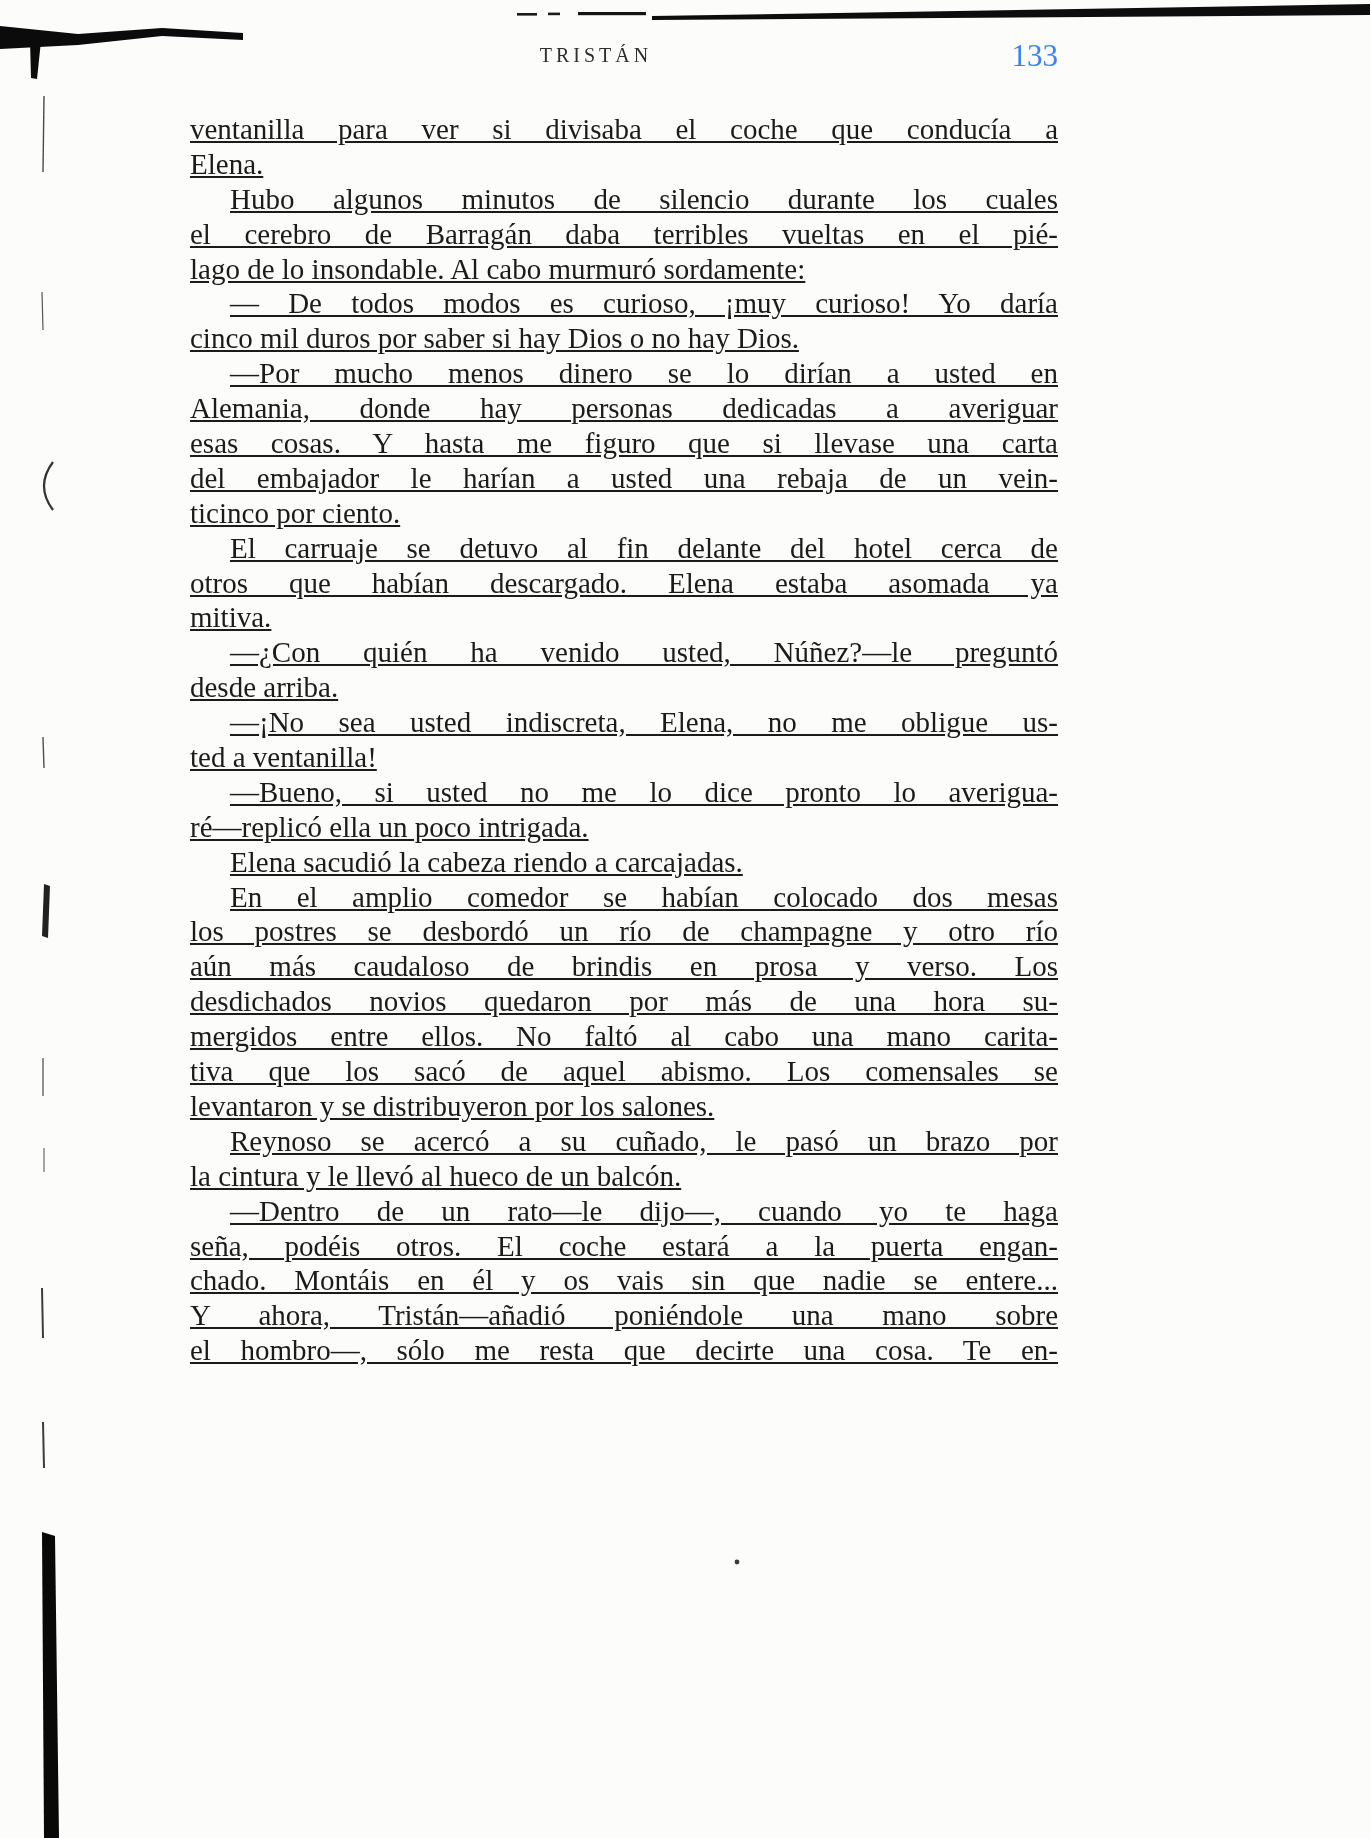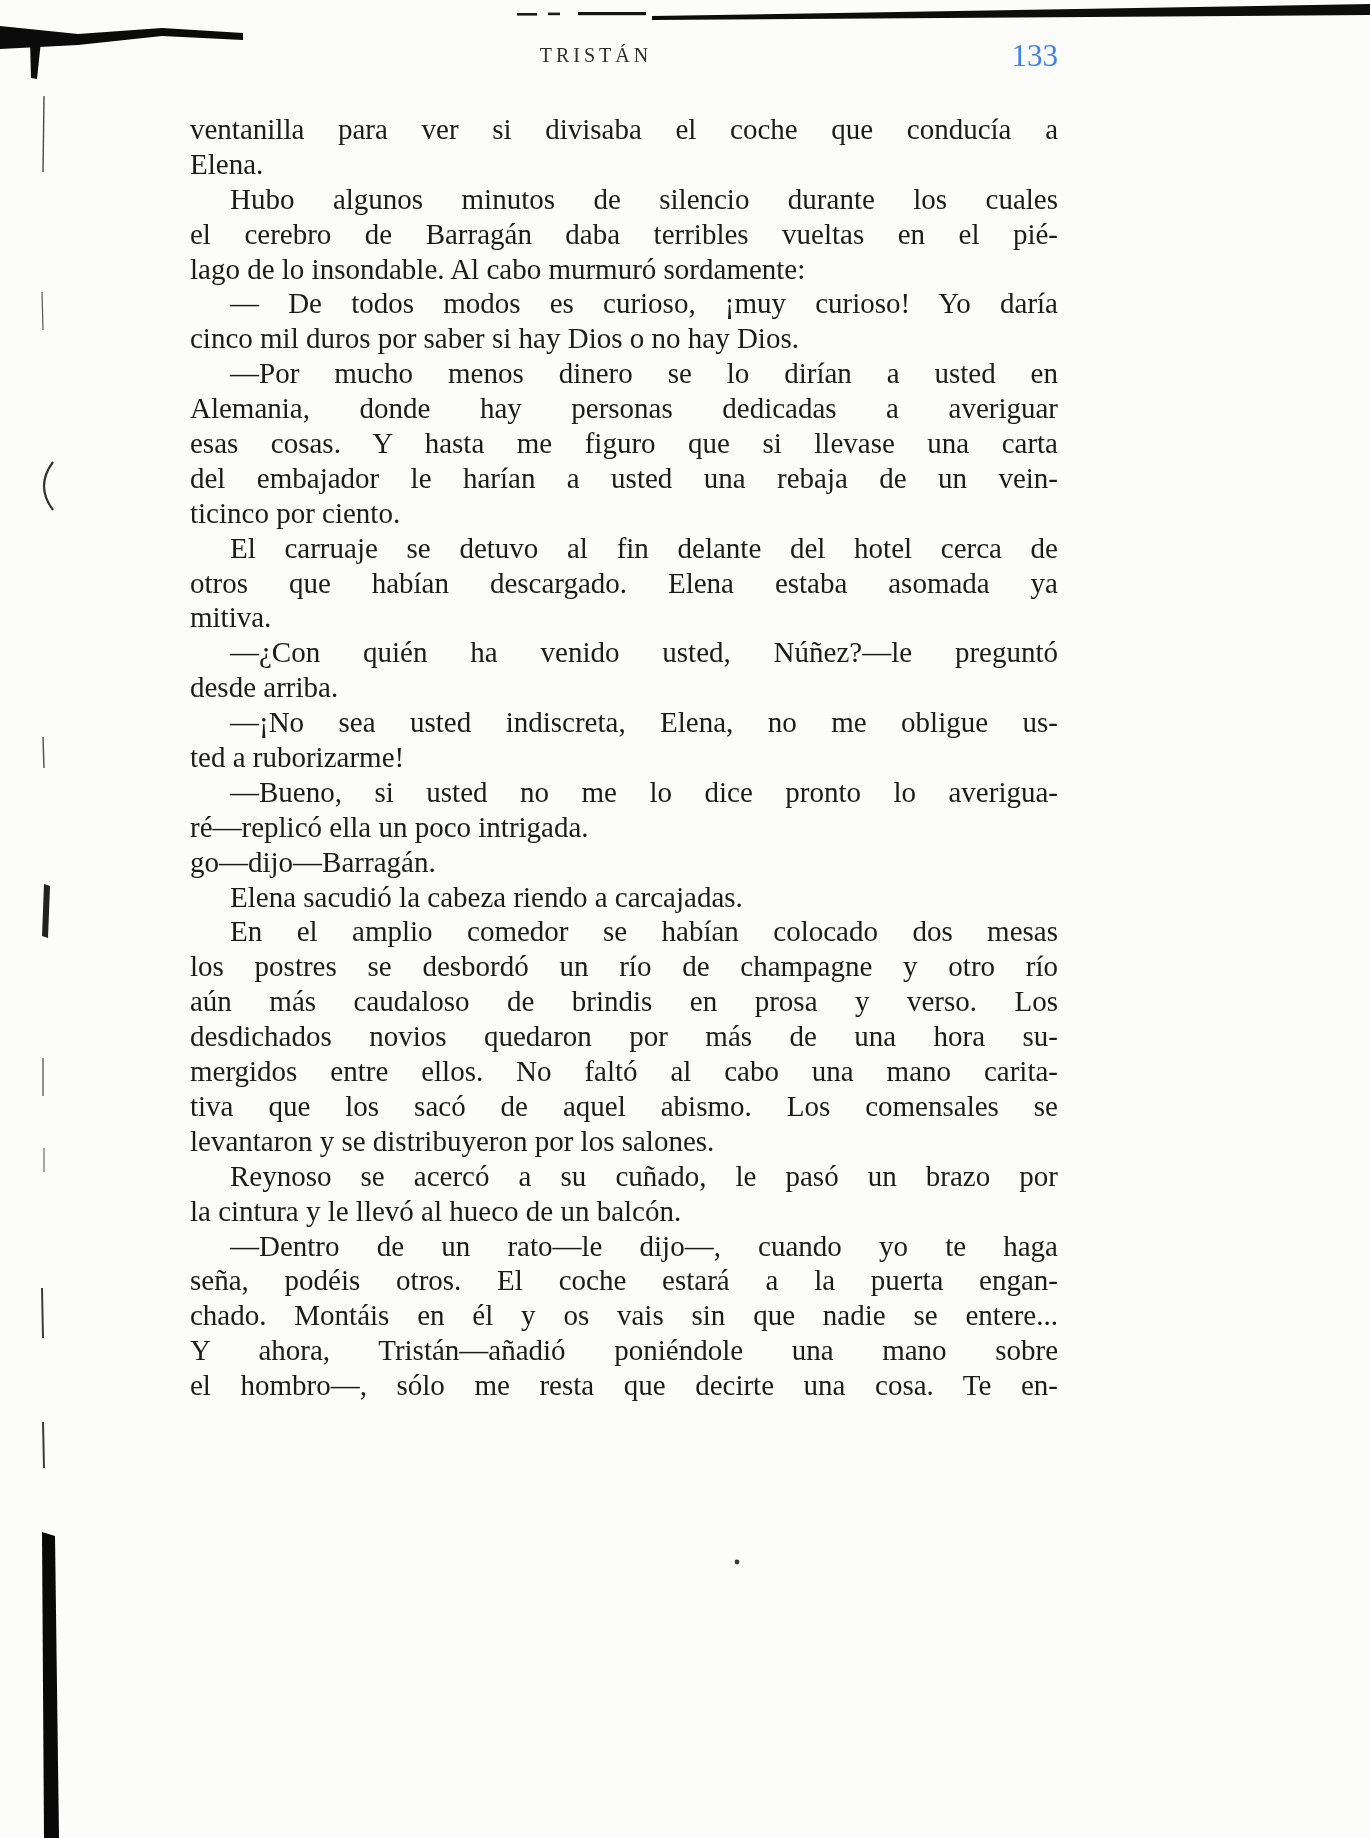--- a/index.html
+++ b/index.html
@@ -46,20 +46,21 @@
     width: 868px;
     font-size: 29px;
   }
   .para { margin: 0; }
   .line {
     height: 34.9px;
     line-height: 34.9px;
     text-align: left;
     white-space: normal;
     overflow: visible;
+    text-decoration: underline;
   }
   .line.just {
     text-align: justify;
     text-align-last: justify;
   }
   .line.indent { padding-left: 40px; }
 
   .artifact-layer {
     position: absolute;
     inset: 0;
@@ -101,28 +102,27 @@
         <div class="line just indent">El carruaje se detuvo al fin delante del hotel cerca de</div>
         <div class="line just">otros que habían descargado. Elena estaba asomada ya</div>
         <div class="line">mitiva.</div>
       </div>
       <div class="para">
         <div class="line just indent">—¿Con quién ha venido usted, Núñez?—le preguntó</div>
         <div class="line">desde arriba.</div>
       </div>
       <div class="para">
         <div class="line just indent">—¡No sea usted indiscreta, Elena, no me obligue us-</div>
-        <div class="line">ted a ruborizarme!</div>
+        <div class="line">ted a ventanilla!</div>
       </div>
       <div class="para">
         <div class="line just indent">—Bueno, si usted no me lo dice pronto lo averigua-</div>
         <div class="line">ré—replicó ella un poco intrigada.</div>
       </div>
       <div class="para">
-        <div class="line">go—dijo—Barragán.</div>
       </div>
       <div class="para">
         <div class="line indent">Elena sacudió la cabeza riendo a carcajadas.</div>
       </div>
       <div class="para">
         <div class="line just indent">En el amplio comedor se habían colocado dos mesas</div>
         <div class="line just">los postres se desbordó un río de champagne y otro río</div>
         <div class="line just">aún más caudaloso de brindis en prosa y verso. Los</div>
         <div class="line just">desdichados novios quedaron por más de una hora su-</div>
         <div class="line just">mergidos entre ellos. No faltó al cabo una mano carita-</div>

